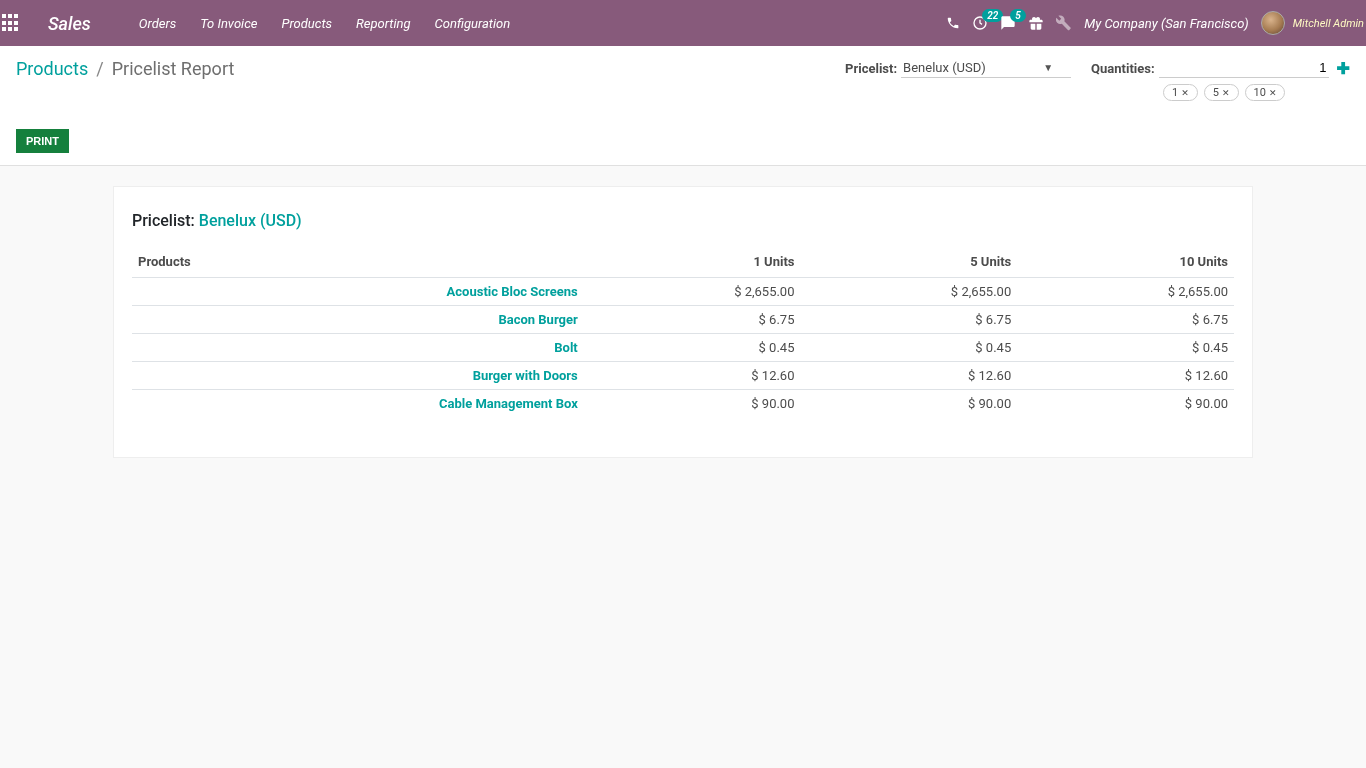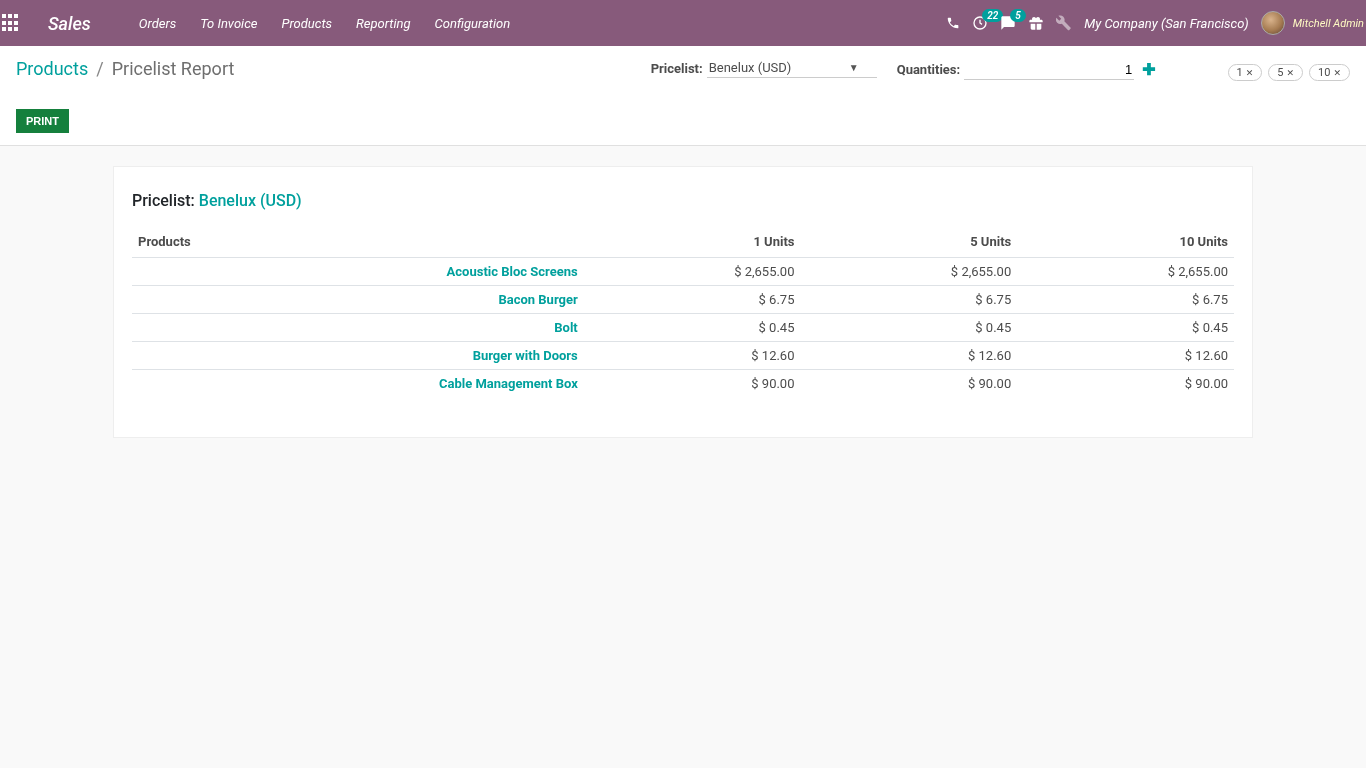--- a/index.html
+++ b/index.html
@@ -29,21 +29,21 @@
   .breadcrumb .sep { color: #888; }
   .breadcrumb .current { color: #6f6f6f; }
   .cp-spacer { flex: 1; }
   .cp-controls { display: flex; align-items: flex-start; gap: 20px; }
   .field-group { display: flex; align-items: center; }
   .field-label { font-size: 13px; font-weight: 700; color: #4c4c4c; margin-right: 4px; }
   .dropdown { border: none; border-bottom: 1px solid #ccc; background: transparent; font-size: 13px; width: 170px; padding: 2px 18px 2px 2px; position: relative; cursor: pointer; display:flex; align-items:center; justify-content: space-between;}
   .dropdown .caret { font-size: 10px; color: #555; }
   .qty-input { border: none; border-bottom: 1px solid #ccc; background: transparent; width: 170px; text-align: right; padding: 2px; font-size: 13px; }
   .plus-btn { color: #00a09d; font-weight: 700; font-size: 16px; margin-left: 8px; cursor: pointer; }
-  .qty-wrapper { display: flex; flex-direction: row; align-items: center; }
+  .qty-wrapper { display: flex; flex-direction: column; align-items: flex-start; }
   .qty-top { display: flex; align-items: center; }
   .badges-row { display: flex; gap: 6px; margin-top: 6px; margin-left: 72px;}
   .qty-badge { border: 1px solid #ccc; border-radius: 10px; padding: 1px 8px; font-size: 11px; color: #4c4c4c; background: #fff; cursor: pointer; display:flex; align-items:center; gap:3px;}
   .qty-badge .x { font-size: 9px; }
 
   .cp-row2 { margin-top: 28px; }
   .print-btn { background: #15803d; color: #fff; border: none; padding: 6px 10px; font-size: 11px; font-weight: 700; cursor: pointer; text-transform: uppercase; }
 
   
   .main { padding: 20px 0; display: flex; justify-content: center; }

